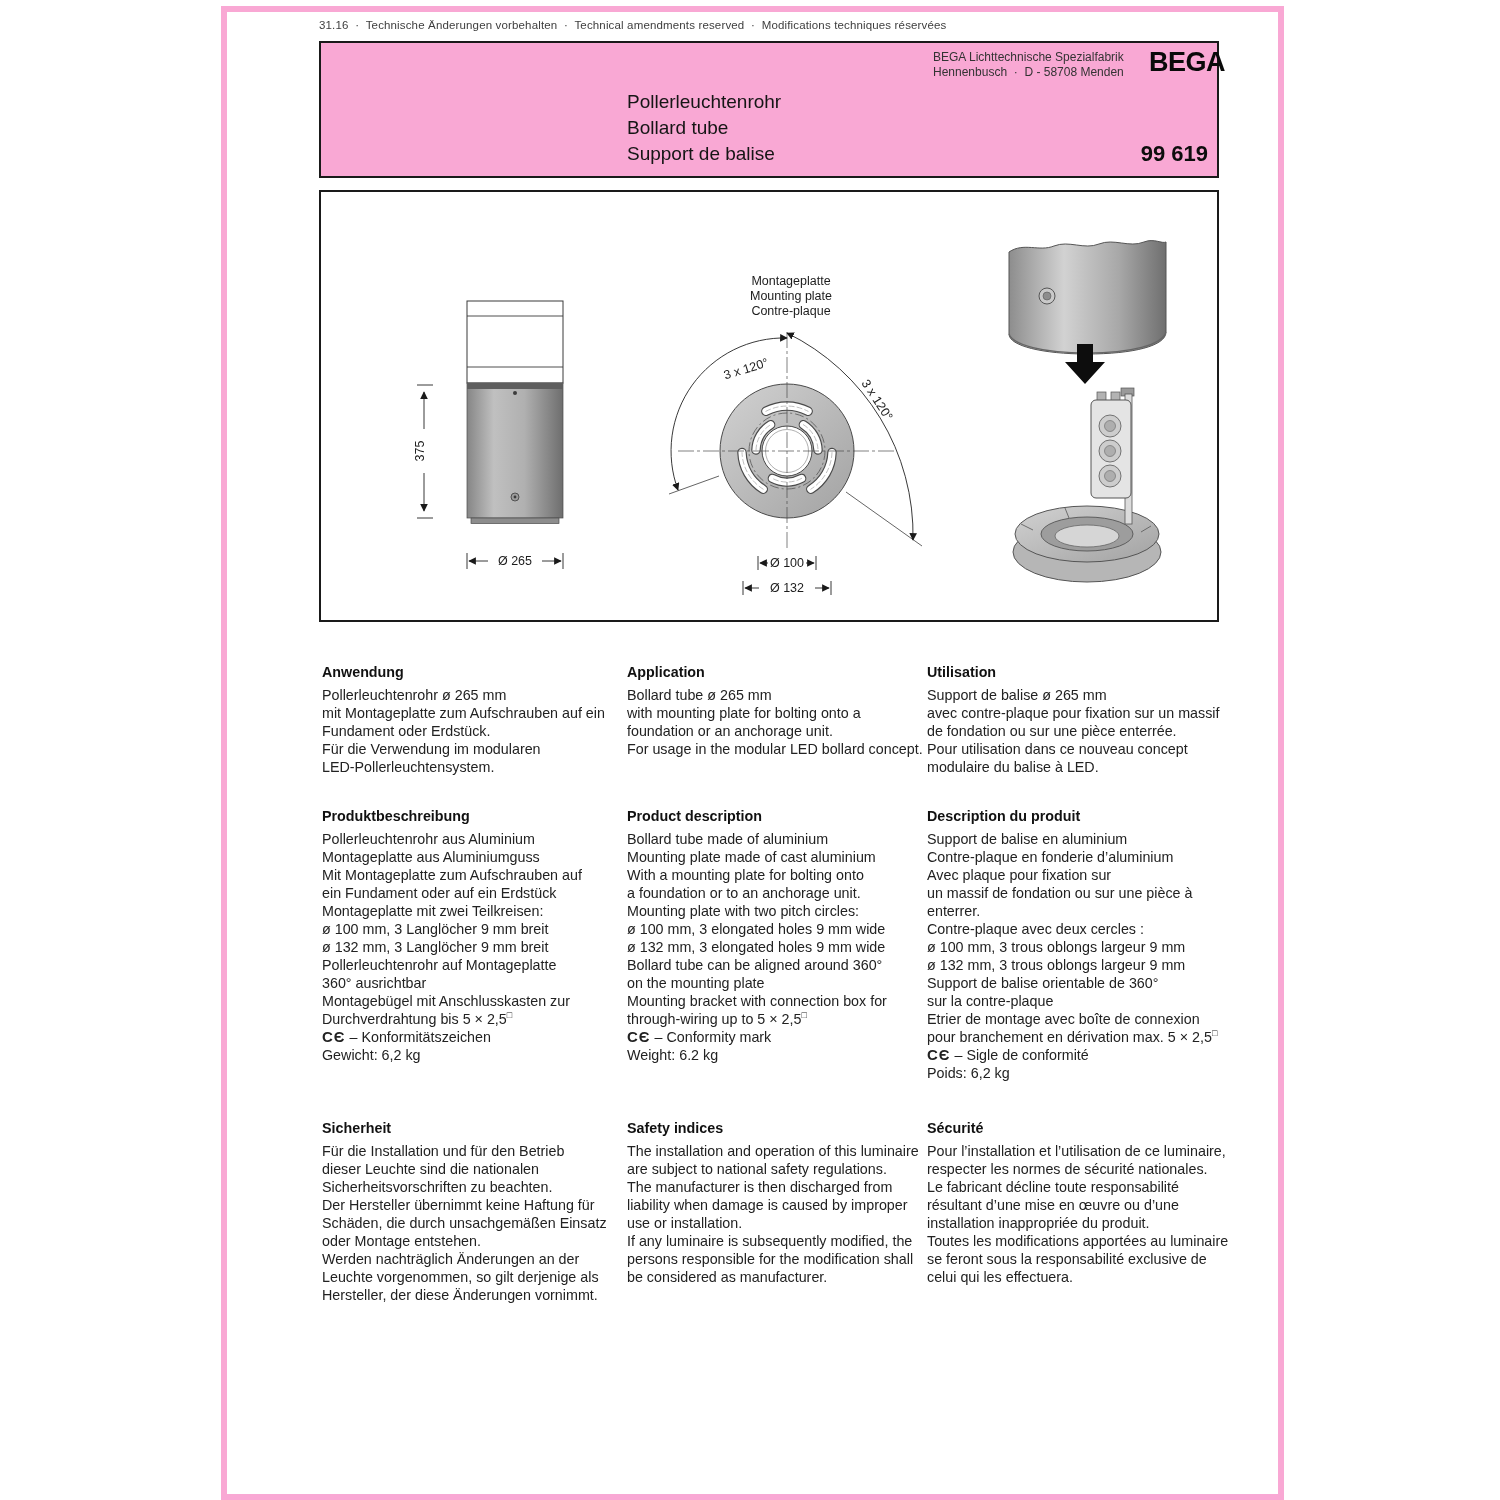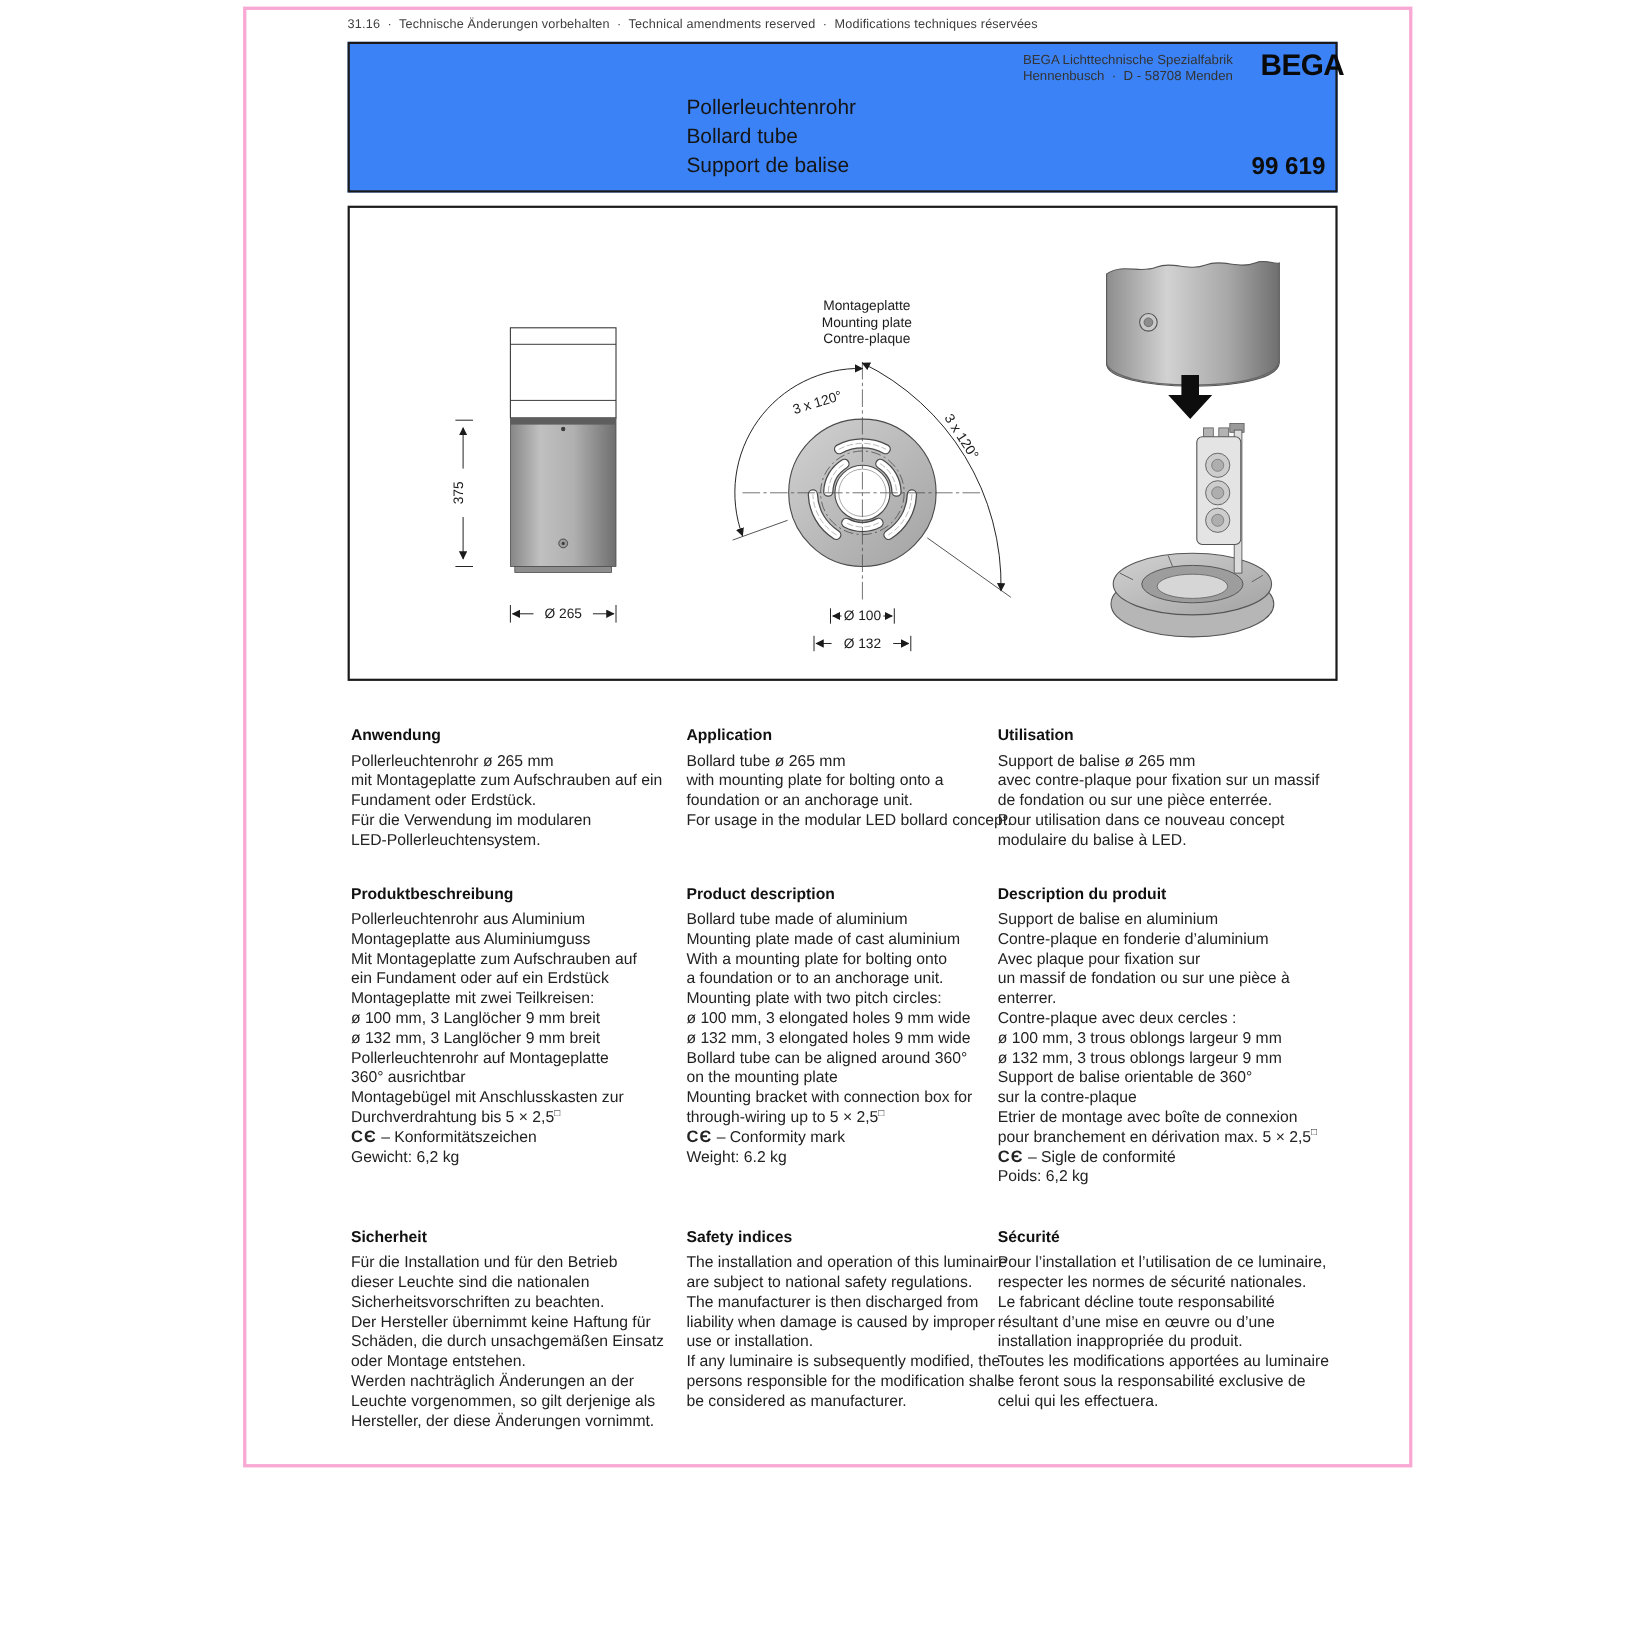--- a/index.html
+++ b/index.html
@@ -2,48 +2,48 @@
 <html><head>
 <meta charset="utf-8">
 <style>
   html,body{margin:0;padding:0;}
   body{
     width:1500px;height:1500px;position:relative;background:#ffffff;
     font-family:"Liberation Sans", sans-serif;color:#1c1c1c;
     -webkit-font-smoothing:antialiased;
   }
   .sheet{
-    position:absolute;left:221px;top:6px;width:1063px;height:1328px;
-    box-sizing:border-box;border:3px solid #f9a8d4;background:#fff;
+    position:absolute;left:221px;top:6px;width:1063px;height:1494px;
+    box-sizing:border-box;border:6px solid #f9a8d4;background:#fff;
   }
   .abs{position:absolute;}
   .footnote{
     left:92px;top:7px;font-size:11.5px;color:#3e3e3e;letter-spacing:.15px;white-space:pre;
   }
   .title-box{
     left:92px;top:29px;width:900px;height:137px;box-sizing:border-box;
-    border:2px solid #1a1a1a;background:#3b82f6;
+    border:2px solid #1a1a1a;background:#f9a8d4;
   }
   .address{left:612px;top:7px;font-size:12px;line-height:15px;color:#333;white-space:pre;}
   .logo{left:828px;top:4px;font-size:27px;font-weight:bold;letter-spacing:-.5px;color:#0a0a0a;}
   .titles{font-size:19px;line-height:26px;color:#151515;white-space:pre;}
   .titles-left{left:8px;top:46px;}
   .titles-mid{left:306px;top:46px;}
   .prod-no{right:9px;bottom:9px;font-size:22px;font-weight:bold;color:#0d0d0d;}
   .drawing-box{
     left:92px;top:178px;width:900px;height:432px;box-sizing:border-box;
     border:2px solid #1a1a1a;background:#fff;overflow:hidden;
   }
   .col{width:300px;font-size:14.3px;line-height:18px;color:#222;}
   .col .h{font-weight:bold;margin-bottom:5px;color:#111;}
   .lines{white-space:pre;}
   .ce{font-weight:bold;font-size:15px;letter-spacing:1px;}
   sup.sq{font-size:9px;vertical-align:super;line-height:0;}
   .r1{top:651px;} .r2{top:795px;} .r3{top:1087px;margin-top:20px;}
-  .c1{left:95px;} .c2{left:400px;} .c3{left:683px;}
+  .c1{left:95px;} .c2{left:400px;} .c3{left:700px;}
 </style>
 </head>
 <body>
 
 <div class="sheet">
 
   <div class="abs footnote">31.16  ·  Technische Änderungen vorbehalten  ·  Technical amendments reserved  ·  Modifications techniques réservées</div>
 
   <div class="abs title-box">
     <div class="abs address lines">BEGA Lichttechnische Spezialfabrik

